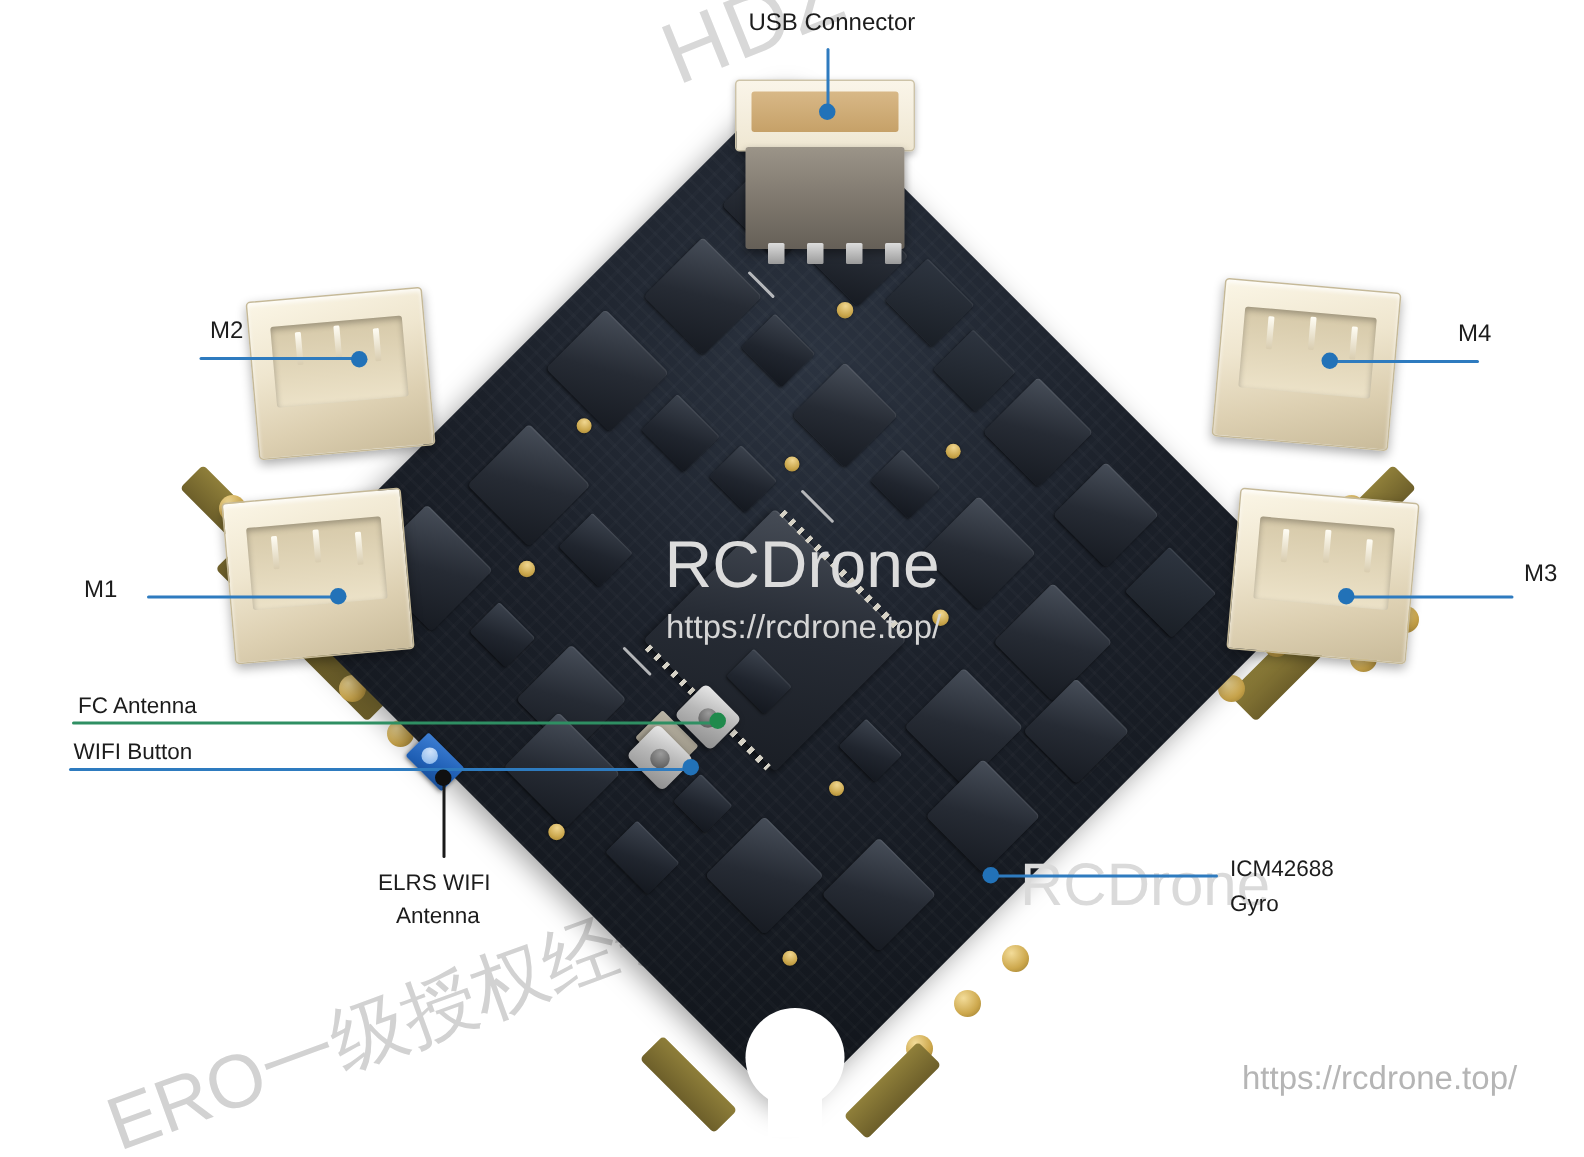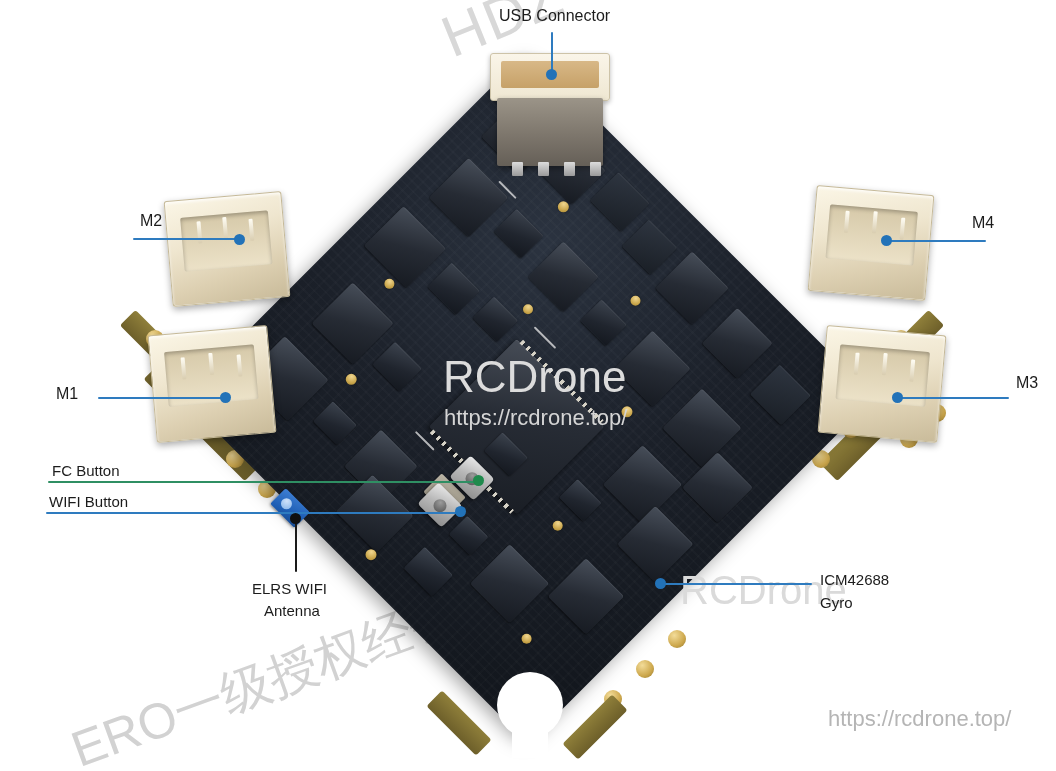--- a/index.html
+++ b/index.html
@@ -452,21 +452,21 @@
   <div class="dot dot-blue" style="left:881px;top:235px;"></div>
 
   <div class="callout-label" style="left:56px;top:385px;">M1</div>
   <div class="lead lead-blue" style="left:98px;top:397px;width:128px;"></div>
   <div class="dot dot-blue" style="left:220px;top:392px;"></div>
 
   <div class="callout-label" style="left:1016px;top:374px;">M3</div>
   <div class="lead lead-blue" style="left:897px;top:397px;width:112px;"></div>
   <div class="dot dot-blue" style="left:892px;top:392px;"></div>
 
-  <div class="callout-label sm" style="left:52px;top:462px;">FC Button</div>
+  <div class="callout-label sm" style="left:52px;top:462px;">FC Antenna</div>
   <div class="lead lead-green" style="left:48px;top:481px;width:432px;"></div>
   <div class="dot dot-green" style="left:473px;top:475px;"></div>
 
   <div class="callout-label sm" style="left:49px;top:493px;">WIFI Button</div>
   <div class="lead lead-blue" style="left:46px;top:512px;width:416px;"></div>
   <div class="dot dot-blue" style="left:455px;top:506px;"></div>
 
   <div class="callout-label sm" style="left:252px;top:580px;">ELRS WIFI</div>
   <div class="callout-label sm" style="left:264px;top:602px;">Antenna</div>
   <div class="lead lead-dark v" style="left:295px;top:520px;width:2px;height:52px;"></div>

